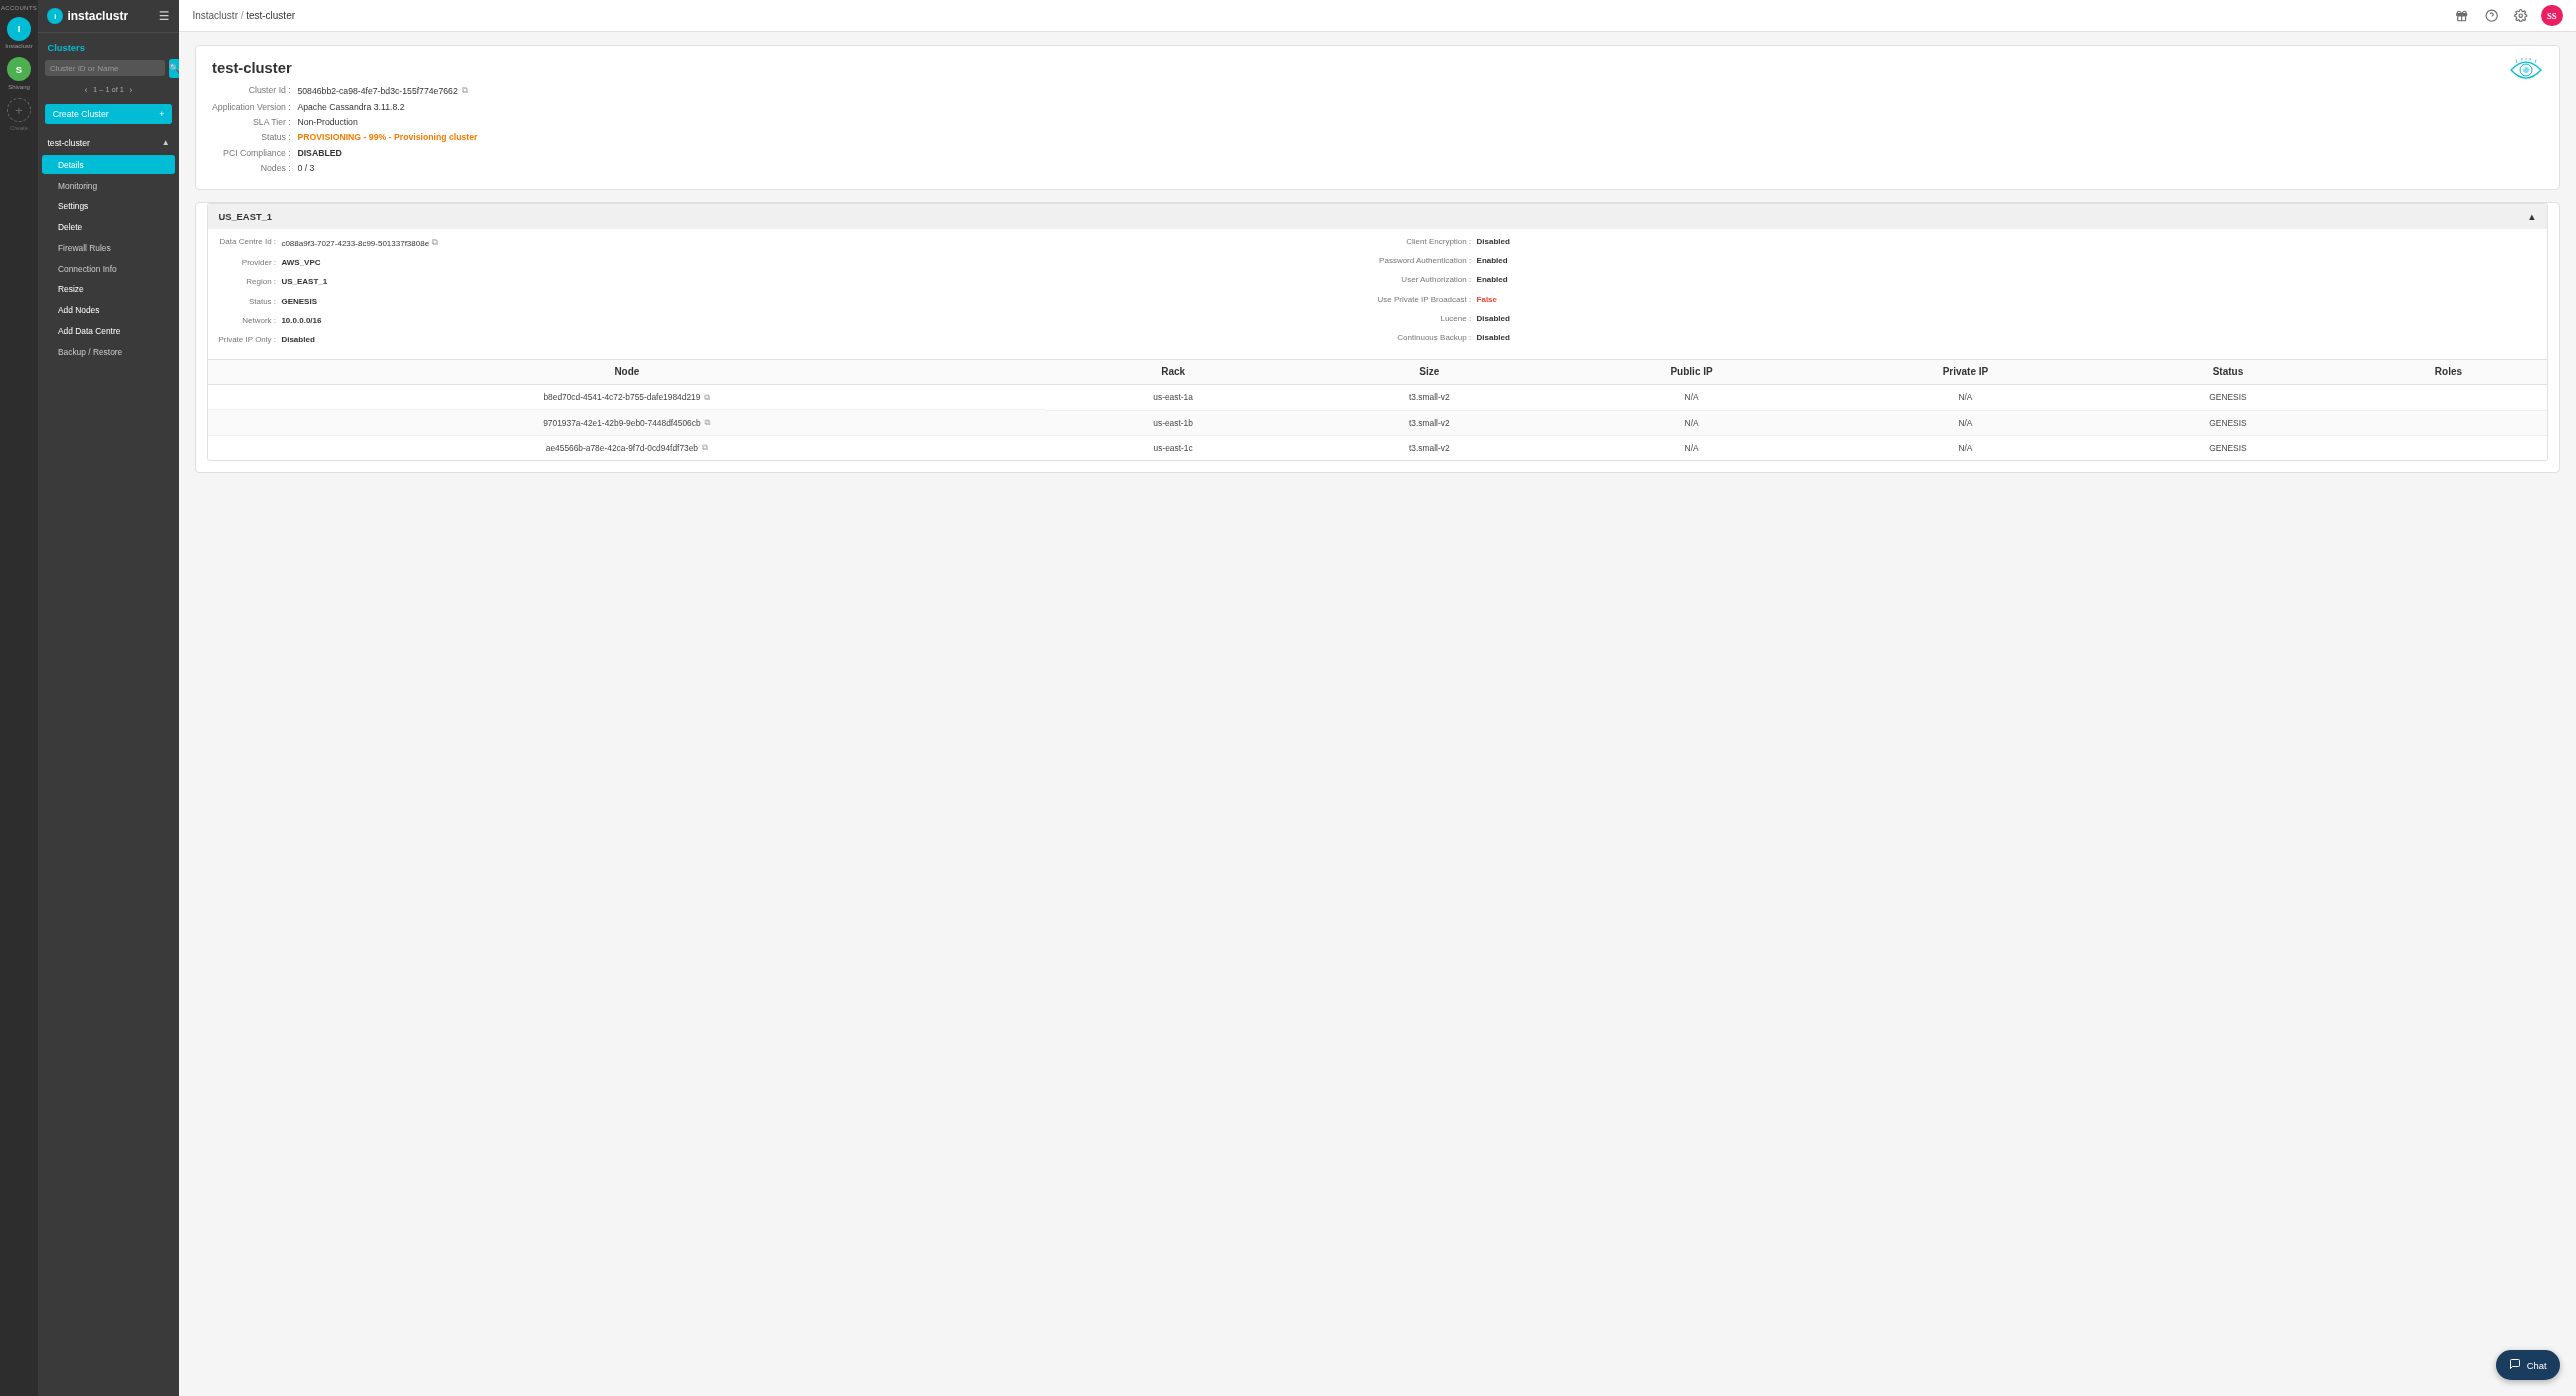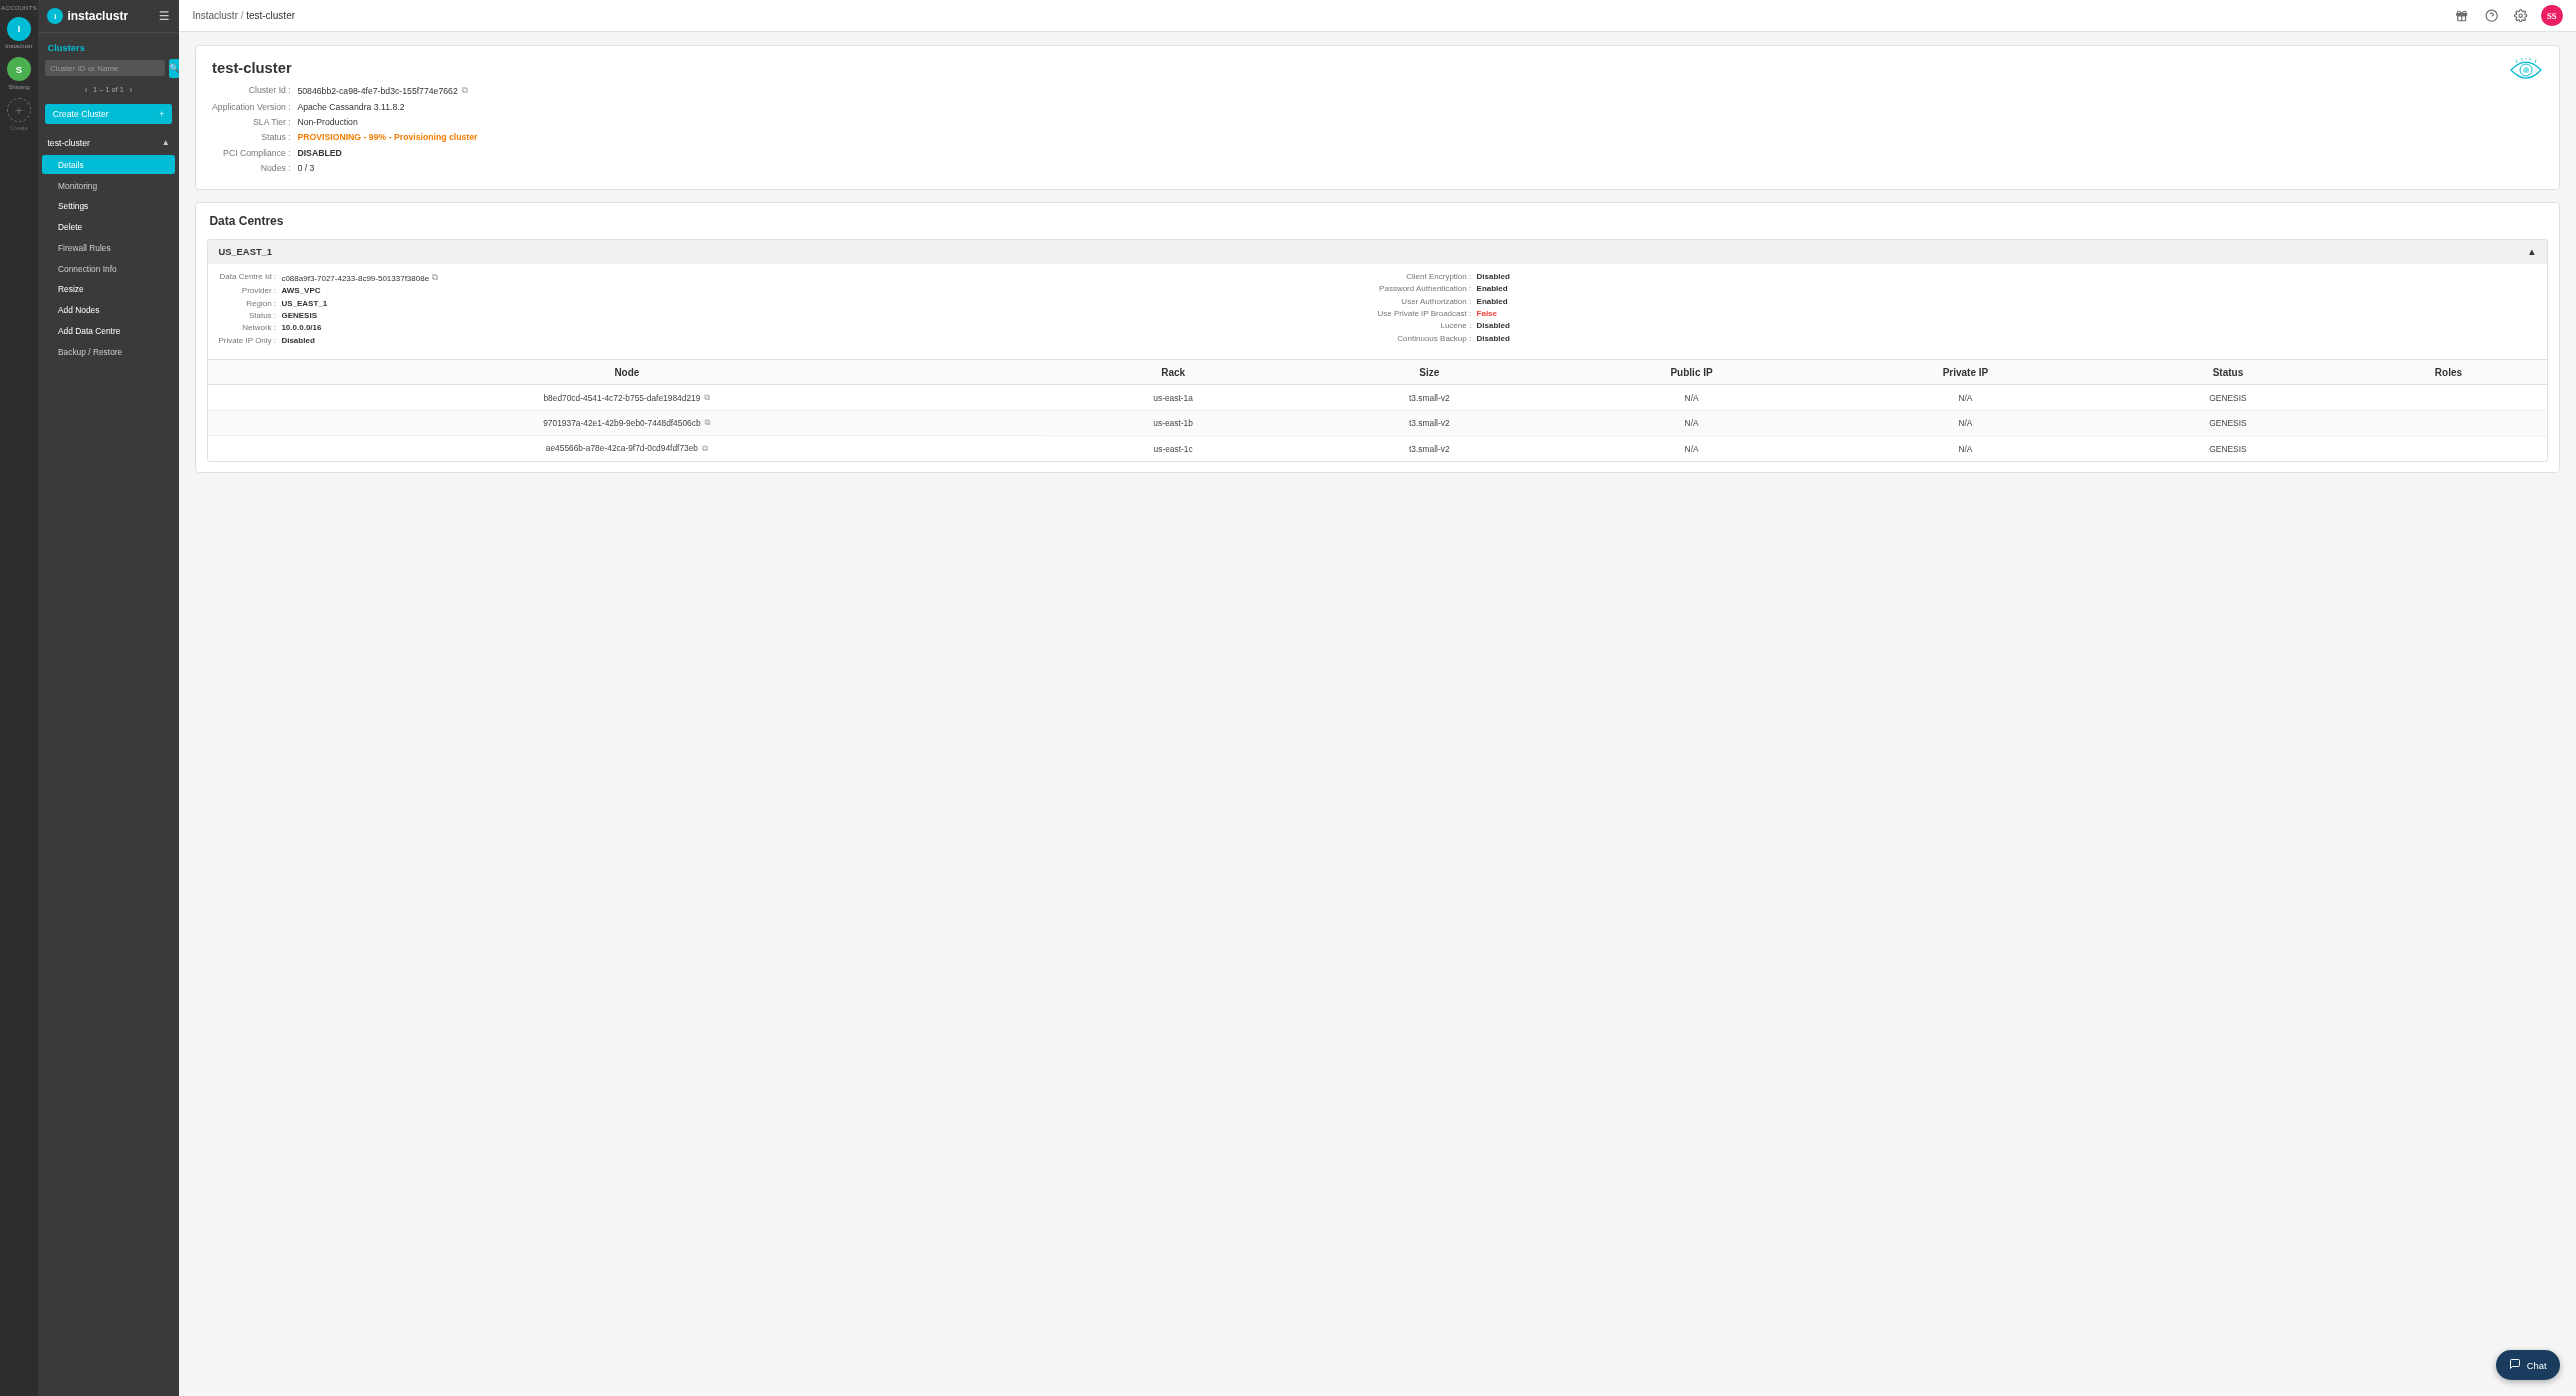--- a/index.html
+++ b/index.html
@@ -342,21 +342,21 @@
     }
     .dc-info-grid {
       display: grid;
       grid-template-columns: 1fr 1fr;
       gap: 0;
       padding: 8px 10.7px 5.4px;
     }
     .dc-left, .dc-right {
       display: grid;
       grid-template-columns: auto 1fr;
-      gap: 0 0;
+      gap: 7px 0;
       align-content: start;
     }
     .dc-label {
       text-align: right;
       color: #777;
       font-size: 8px;
       padding-right: 5.4px;
       padding-bottom: 3.4px;
       white-space: nowrap;
     }
@@ -556,21 +556,20 @@
 
         <div class="info-label">PCI Compliance :</div>
         <div class="info-value bold">DISABLED</div>
 
         <div class="info-label">Nodes :</div>
         <div class="info-value">0 / 3</div>
       </div>
     </div>
 
     <div class="section-panel">
-      <div class="section-title">Data Centres</div>
 
       <div class="dc-block">
         <div class="dc-header">
           <span>US_EAST_1</span>
           <span>▲</span>
         </div>
 
         <div class="dc-info-grid">
 
           <div class="dc-left">

